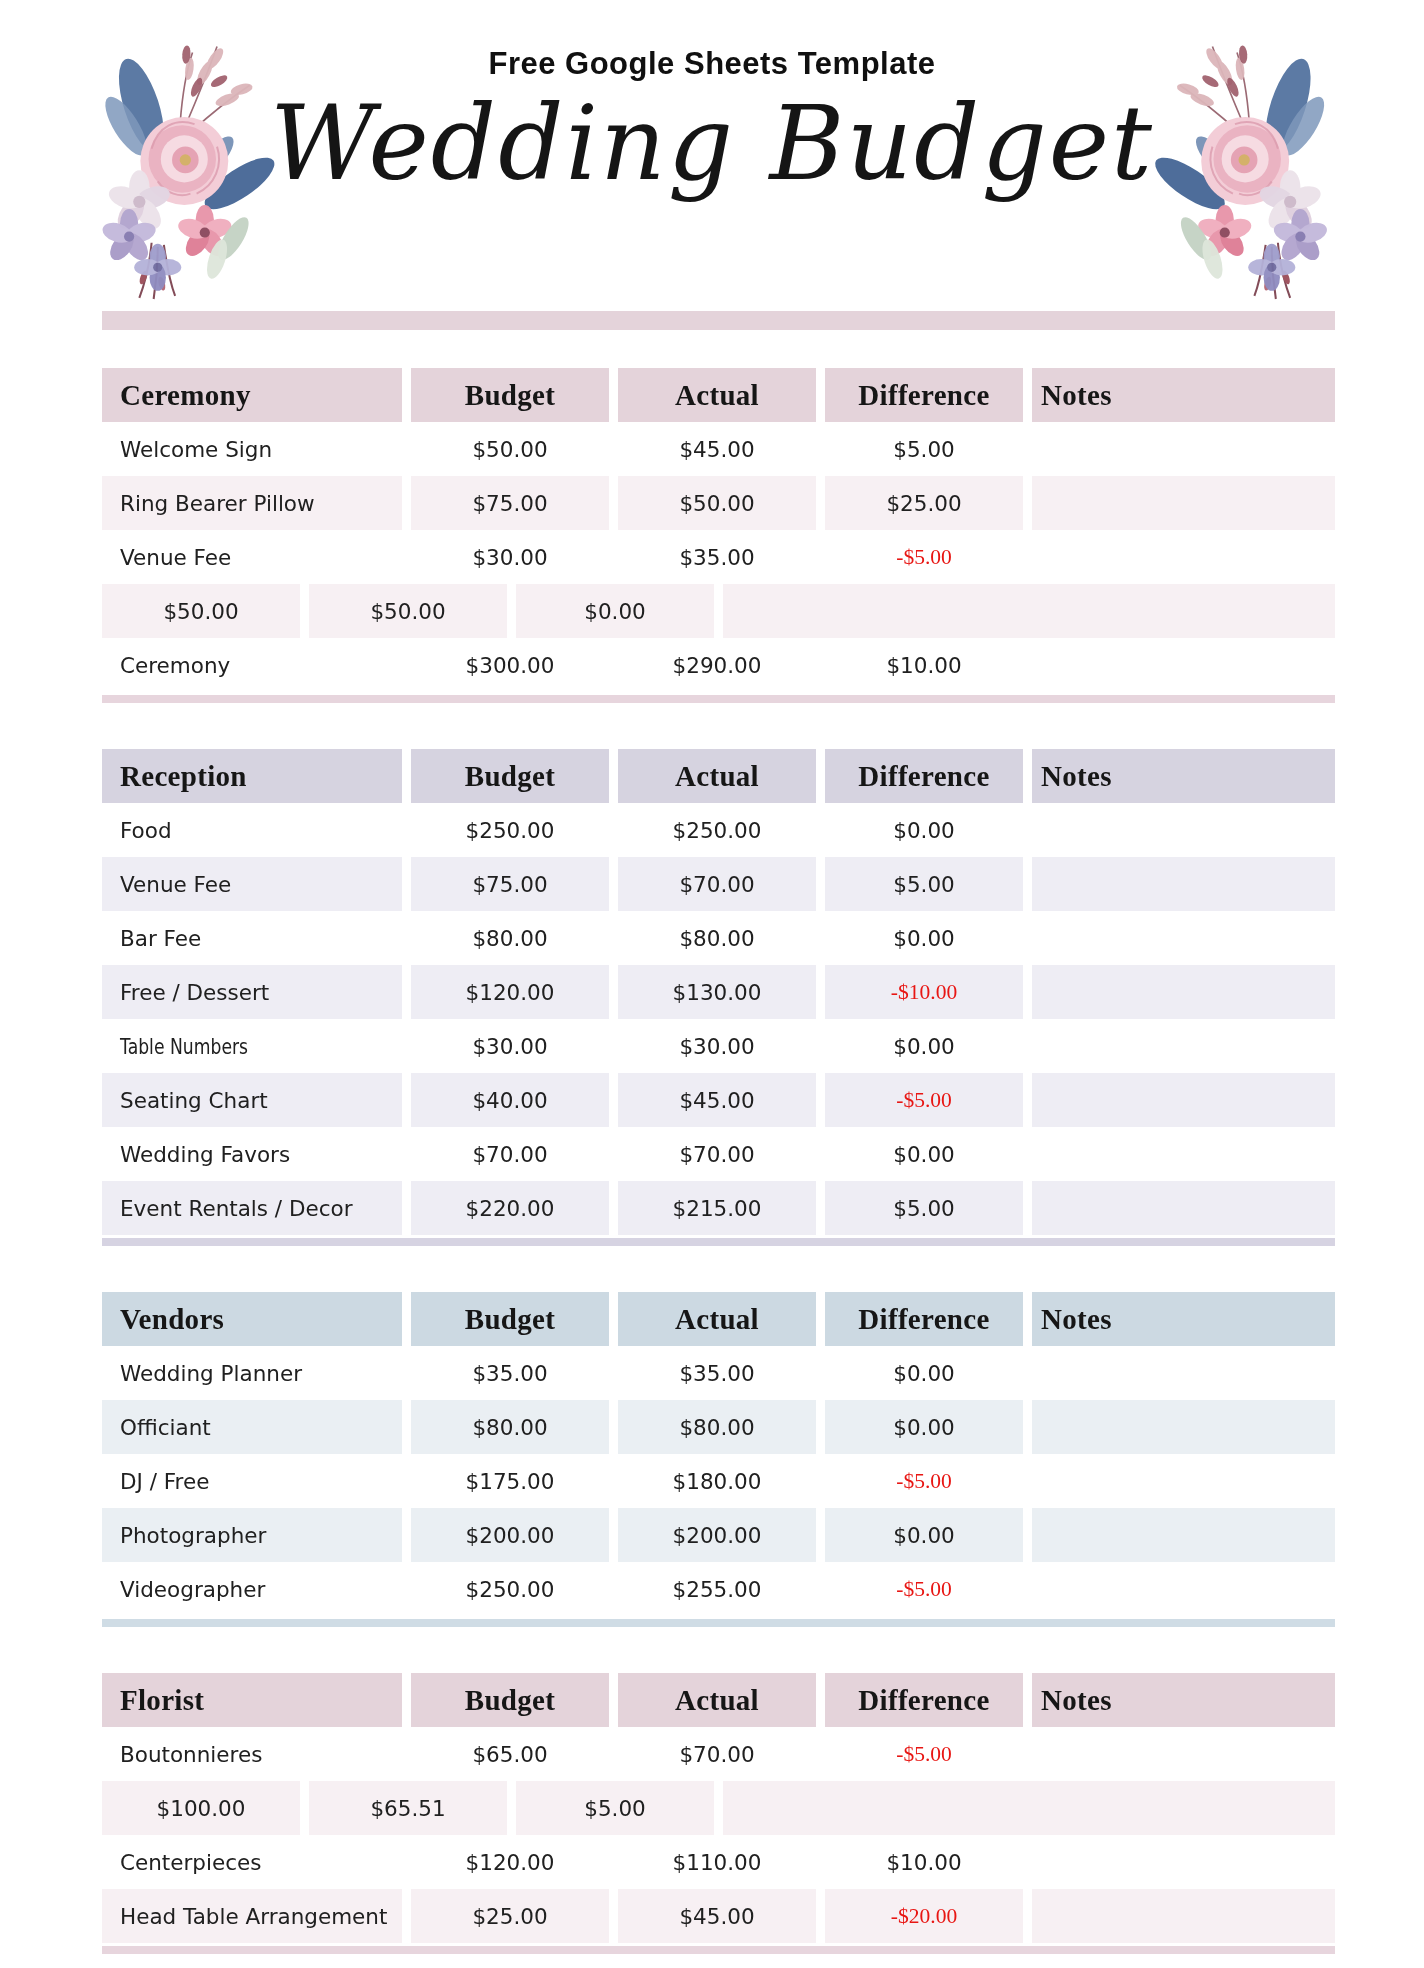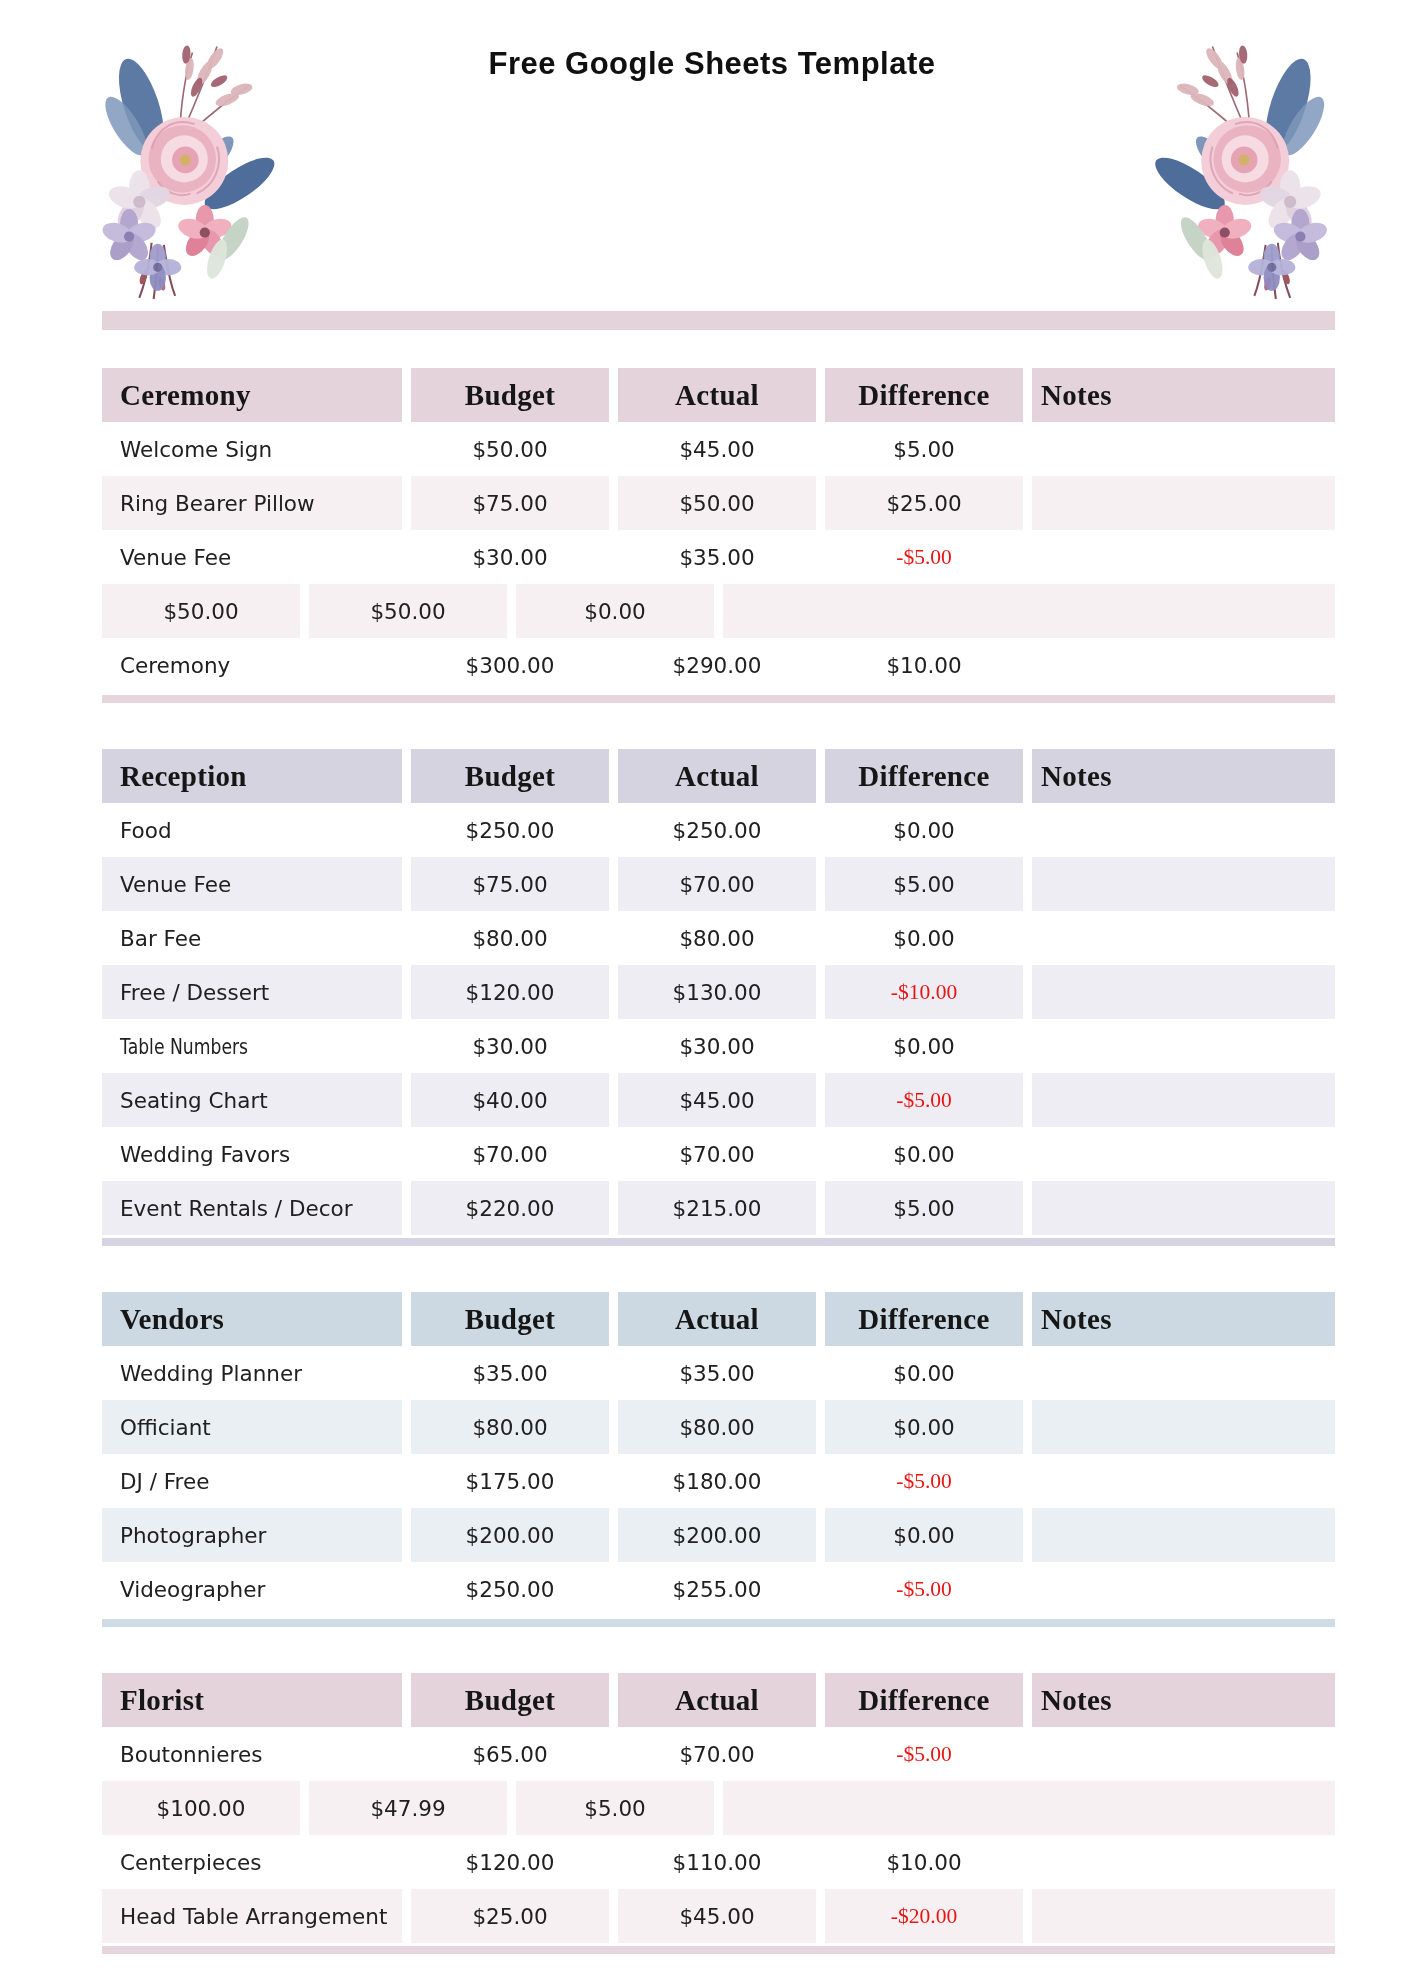--- a/index.html
+++ b/index.html
@@ -130,20 +130,21 @@
         </g>
       </defs>
       <use href="#bouquet"></use>
     </svg>
 
     <svg class="bouquet right" width="230" height="272" viewBox="0 0 200 266" aria-hidden="true">
       <use href="#bouquet" transform="translate(200,0) scale(-1,1)"></use>
     </svg>
 
     <div class="subtitle">Free Google Sheets Template</div>
+    <div class="title">Wedding Budget</div>
   </header>
 
   <div class="title-bar"></div>
 
   <main id="sections">
     <section class="budget-section" style="--head: #e4d3da; --stripe: #f7f0f3; --div: #e7d5dd;">
       <div class="row head">
         <div class="cell cat">
             <span class="txt">Ceremony</span>
           </div>
@@ -564,21 +565,21 @@
       <div class="cell notes">
               <span class="txt"></span>
             </div>
     </div>
 
     <div class="row striped">
       <div class="cell num">
               <span class="txt">$100.00</span>
             </div>
       <div class="cell num">
-              <span class="txt">$47.99</span>
+              <span class="txt">$65.51</span>
             </div>
       <div class="cell num diff">
               <span class="txt">$5.00</span>
             </div>
       <div class="cell notes">
               <span class="txt"></span>
             </div>
     </div>
 
     <div class="row">

